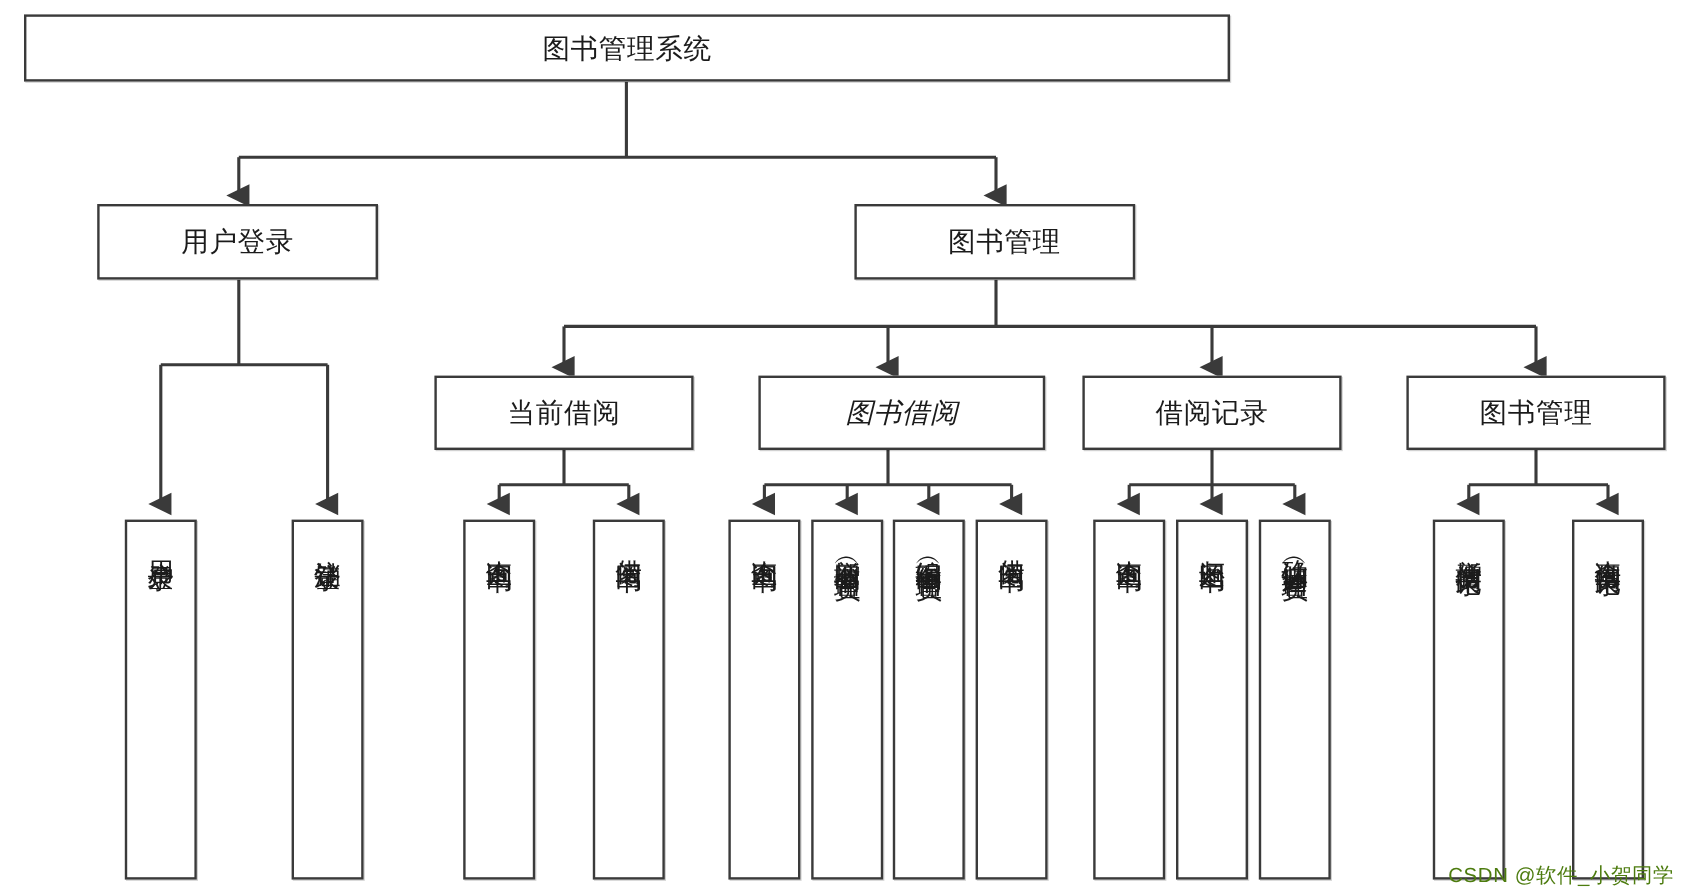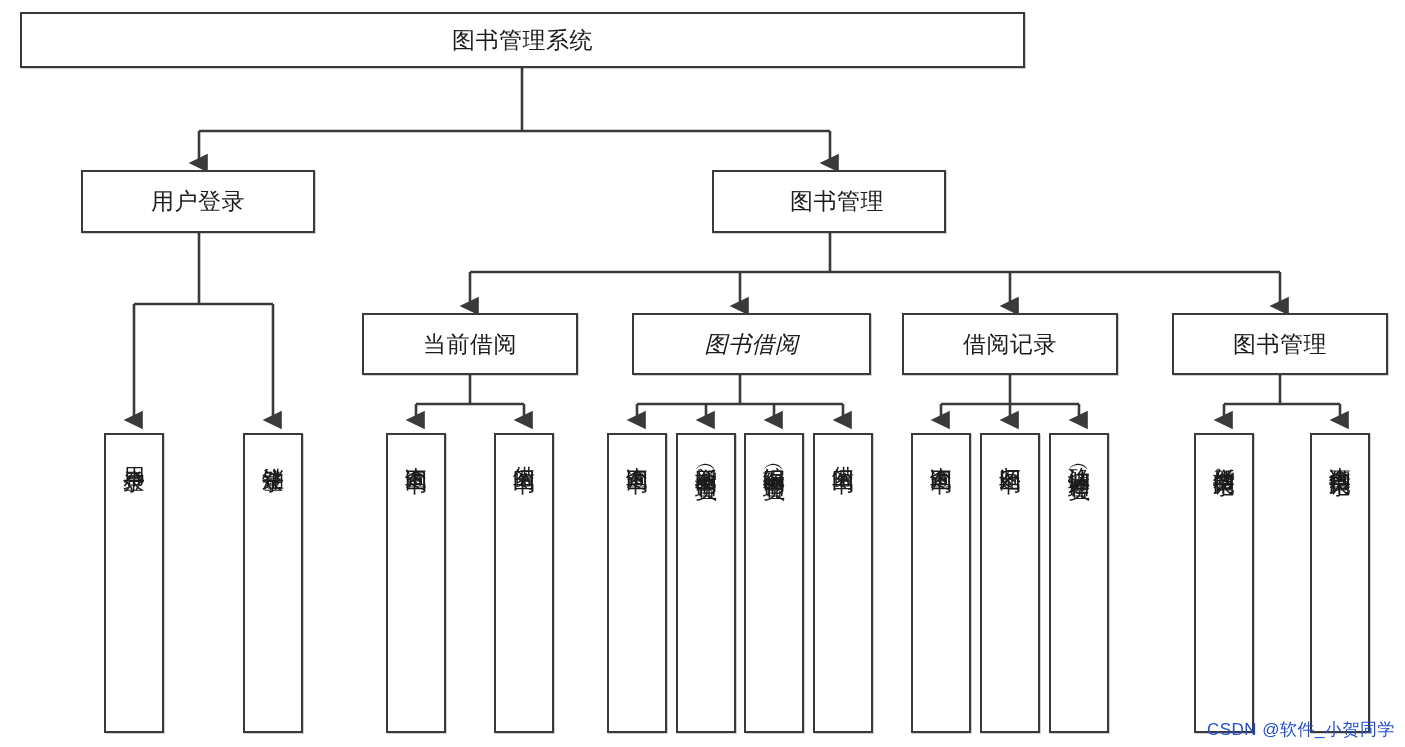--- a/index.html
+++ b/index.html
@@ -63,21 +63,21 @@
     font-size: 22px;
     line-height: 1.18;
     letter-spacing: 2px;
     white-space: nowrap;
   }
   #watermark {
     position: absolute;
     right: 10px;
     bottom: 6px;
     font-size: 17px;
-    color: #1d4ed8;
+    color: #4d7c0f;
     letter-spacing: 0.5px;
     white-space: nowrap;
     user-select: none;
   }
 </style>
 </head>
 <body>
 
 <div id="diagram-root">
 

